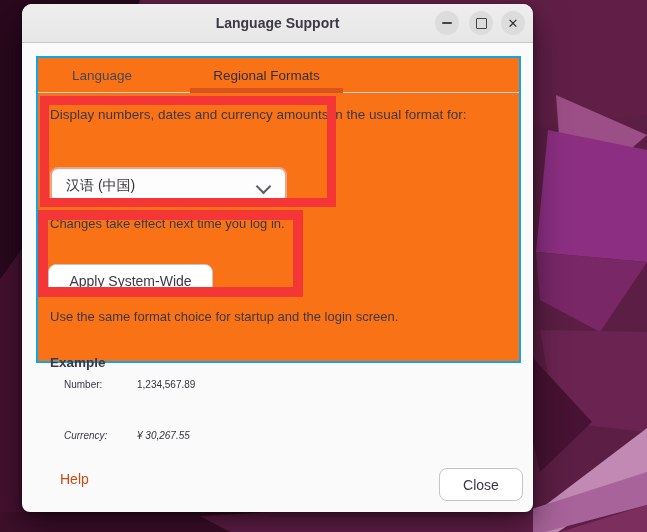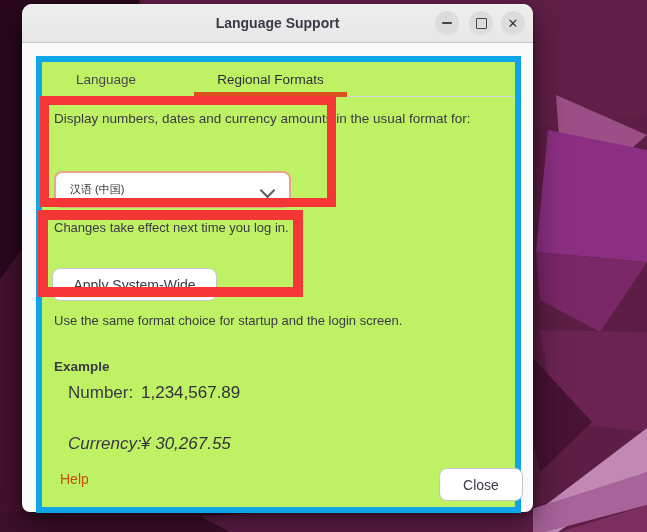--- a/index.html
+++ b/index.html
@@ -33,22 +33,22 @@
     font-size:12px;color:#333;cursor:default;
   }
   .winbtn.min{right:74px;}
   .winbtn.max{right:40px;}
   .winbtn.close{right:8px;}
   .minglyph{display:block;width:10px;height:2px;background:#444;border-radius:1px;}
   .maxglyph{display:block;width:9px;height:9px;border:1.5px solid #444;border-radius:1px;}
   .closeglyph{font-size:13px;line-height:1;color:#333;}
   
   .notebook{
-    position:absolute;left:14px;top:52px;width:485px;height:457px;
-    background:#bef264;border:6px solid #0ea5e9;box-sizing:border-box;
+    position:absolute;left:14px;top:52px;width:485px;height:307px;
+    background:#f97316;border:2px solid #0ea5e9;box-sizing:border-box;
   }
   .tabbar{
     position:absolute;left:0;top:0;right:0;height:34px;
     border-bottom:1px solid #d8d6da;display:flex;align-items:stretch;
   }
   .tab{
     position:relative;display:flex;align-items:center;justify-content:center;
     font-size:13.5px;color:#4a4652;cursor:pointer;
   }
   .tab.t1{margin-left:12px;width:104px;}
@@ -59,36 +59,36 @@
   }
   
   .panel{position:absolute;left:0;top:34px;right:0;bottom:0;}
   .lbl{position:absolute;font-size:13.5px;color:#3d3846;white-space:nowrap;}
   .display-label{left:12px;top:15px;}
   .combo{
     position:absolute;left:12px;top:75px;width:237px;height:37px;box-sizing:border-box;
     background:#fdfdfd;border:2px solid #e8a58a;border-radius:8px;
     display:flex;align-items:center;cursor:pointer;
   }
-  .combo .val{margin-left:14px;font-size:11px;color:#35313b;}
+  .combo .val{margin-left:14px;font-size:14px;color:#35313b;}
   .combo .chev{
     position:absolute;right:16px;top:12px;width:9px;height:9px;
     border-right:2px solid #5e5c64;border-bottom:2px solid #5e5c64;
     transform:rotate(45deg);
   }
   .note1{left:12px;top:124px;font-size:13px;}
   .applybtn{
     position:absolute;left:10px;top:172px;width:165px;height:33px;box-sizing:border-box;
     background:#ffffff;border:1px solid #c6c4c9;border-radius:8px;
     font-size:14px;color:#3d3846;display:flex;align-items:center;justify-content:center;
     cursor:pointer;font-family:inherit;text-align:right;
   }
   .note2{left:12px;top:217px;font-size:13px;}
   .example-h{left:12px;top:263px;font-weight:bold;font-size:13.5px;}
-  .exrow{position:absolute;left:26px;display:flex;font-size:17px;white-space:nowrap;}
+  .exrow{position:absolute;left:26px;display:flex;font-size:10px;white-space:nowrap;}
   .exrow .k{width:73px;color:#3d3846;}
   .exrow .v{color:#35313b;text-align:right;}
   .r1{top:287px;}
   .r2{top:310px;font-size:14px;}
   .r2 .k{font-size:13.5px;}
   .r3{top:338px;font-style:italic;}
   
   .help{
     position:absolute;left:38px;top:467px;font-size:14px;color:#cb4b10;cursor:pointer;
   }

